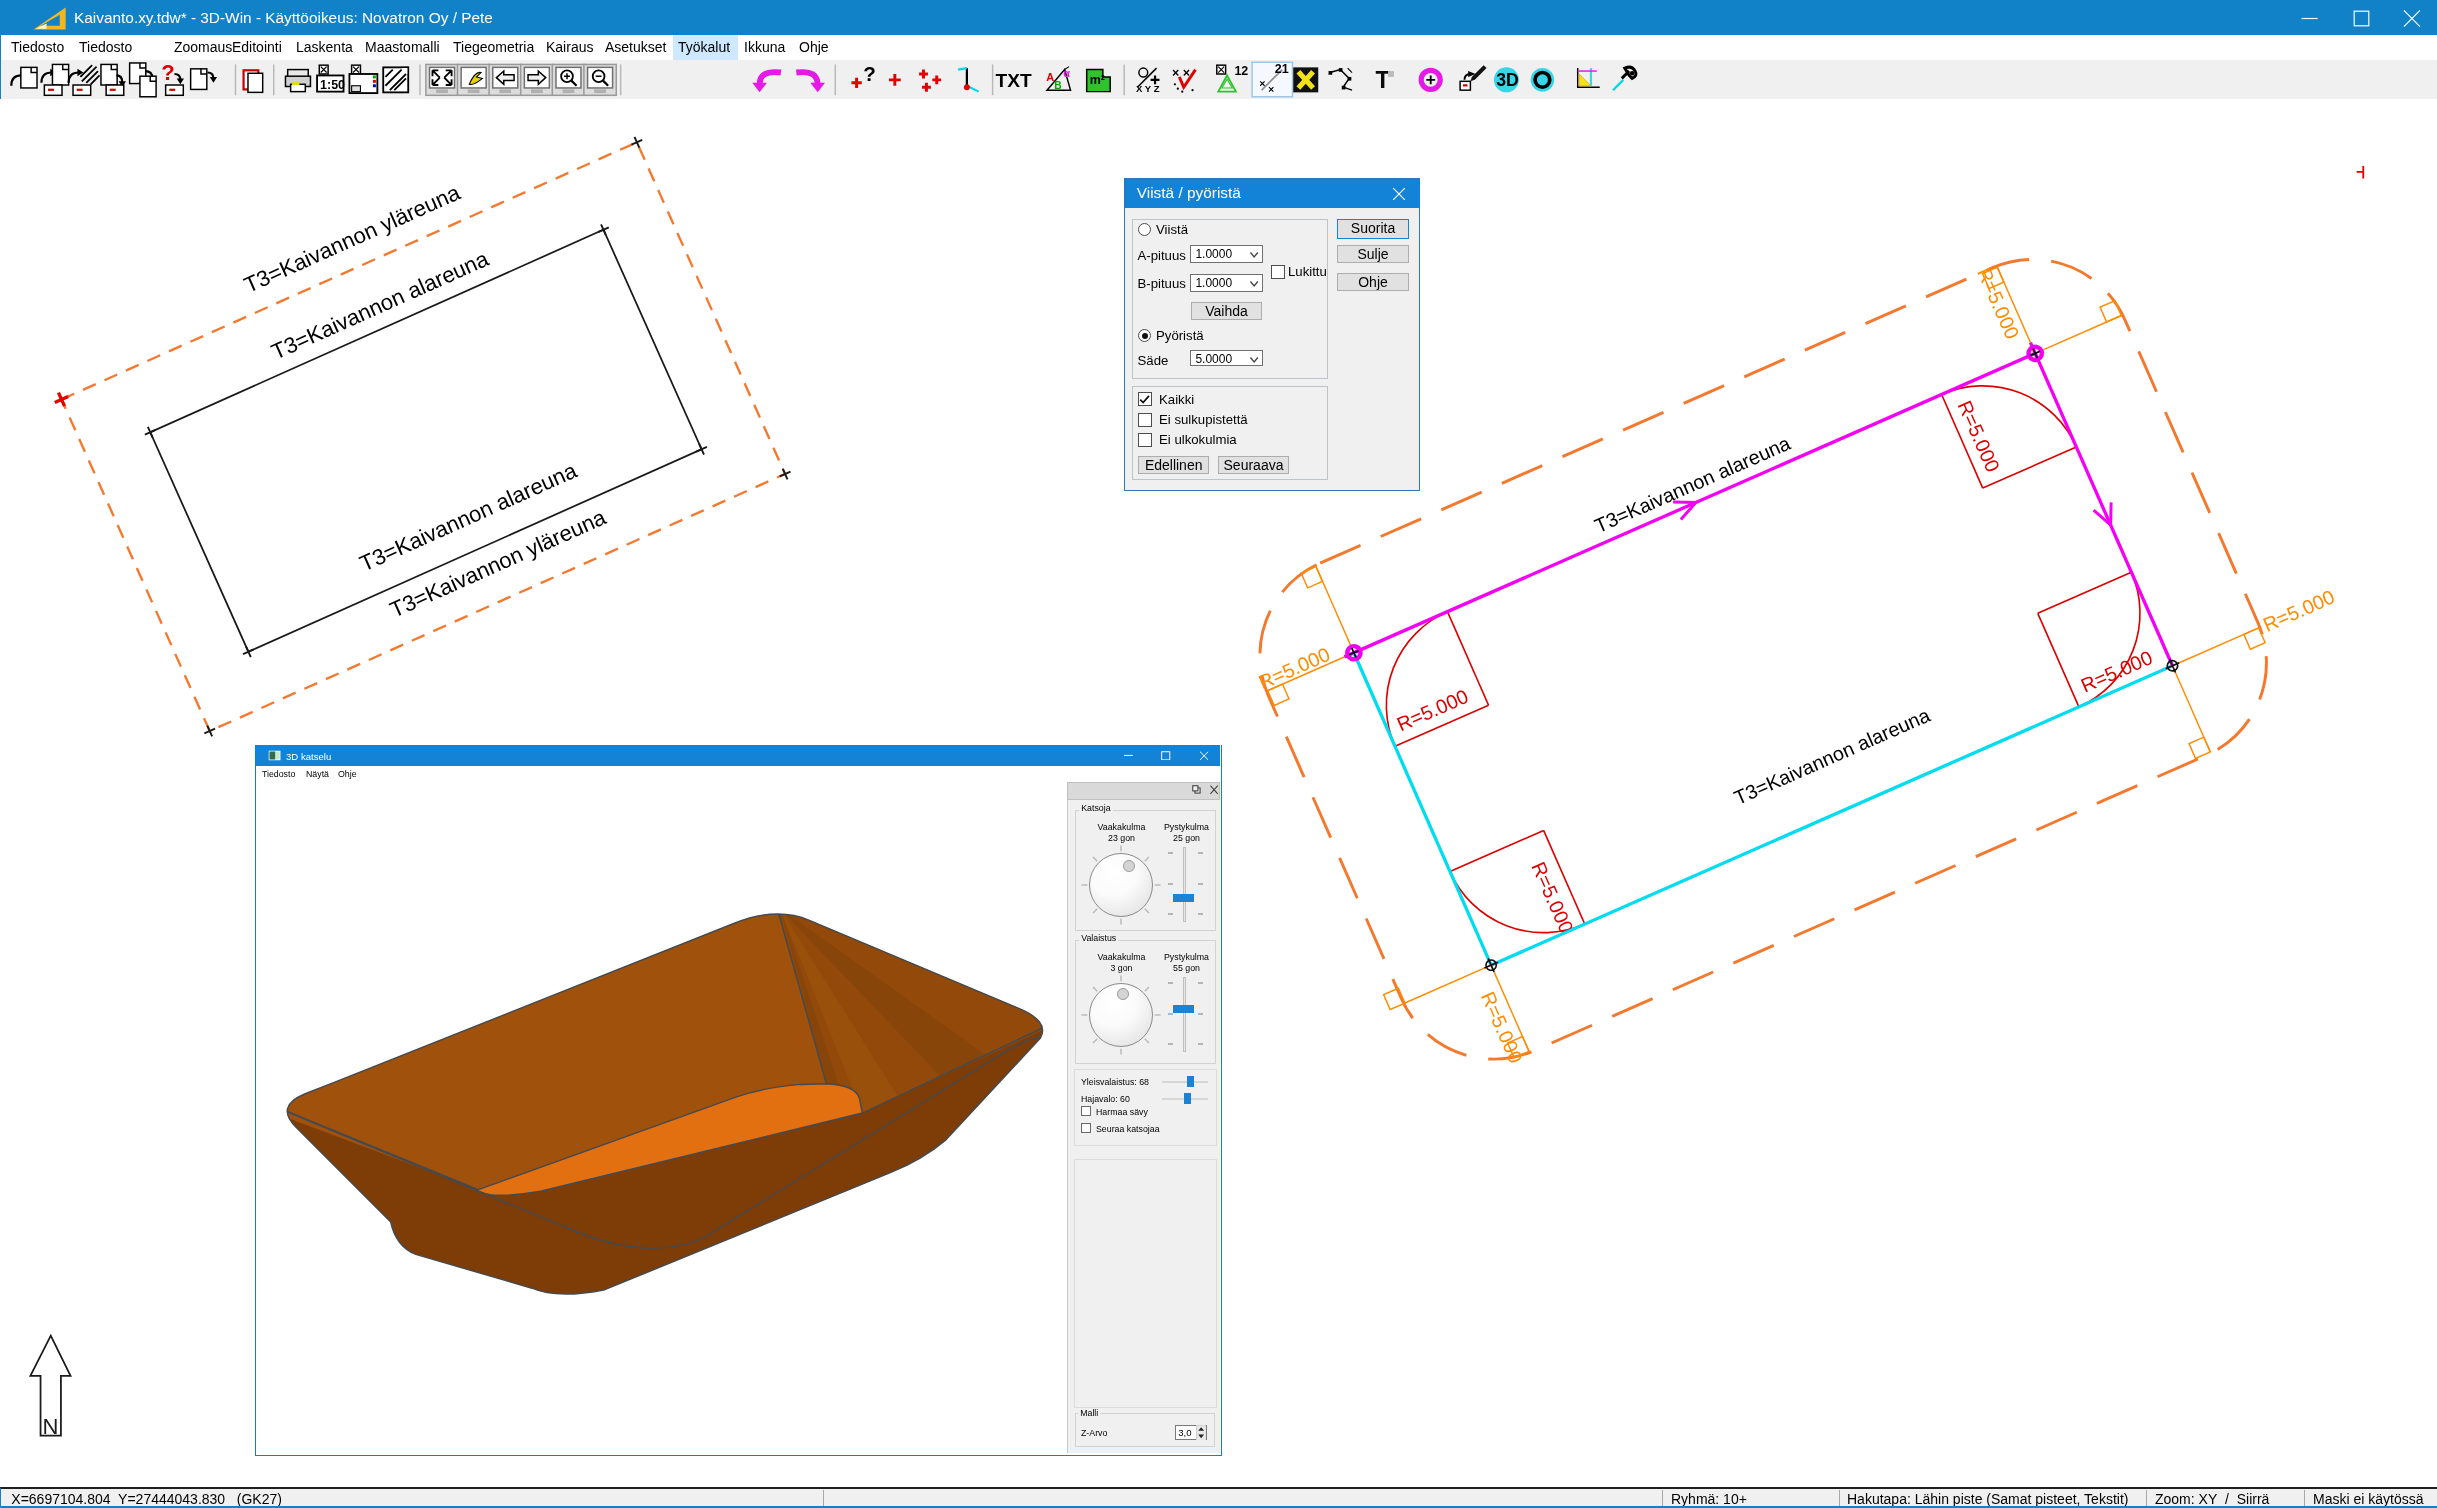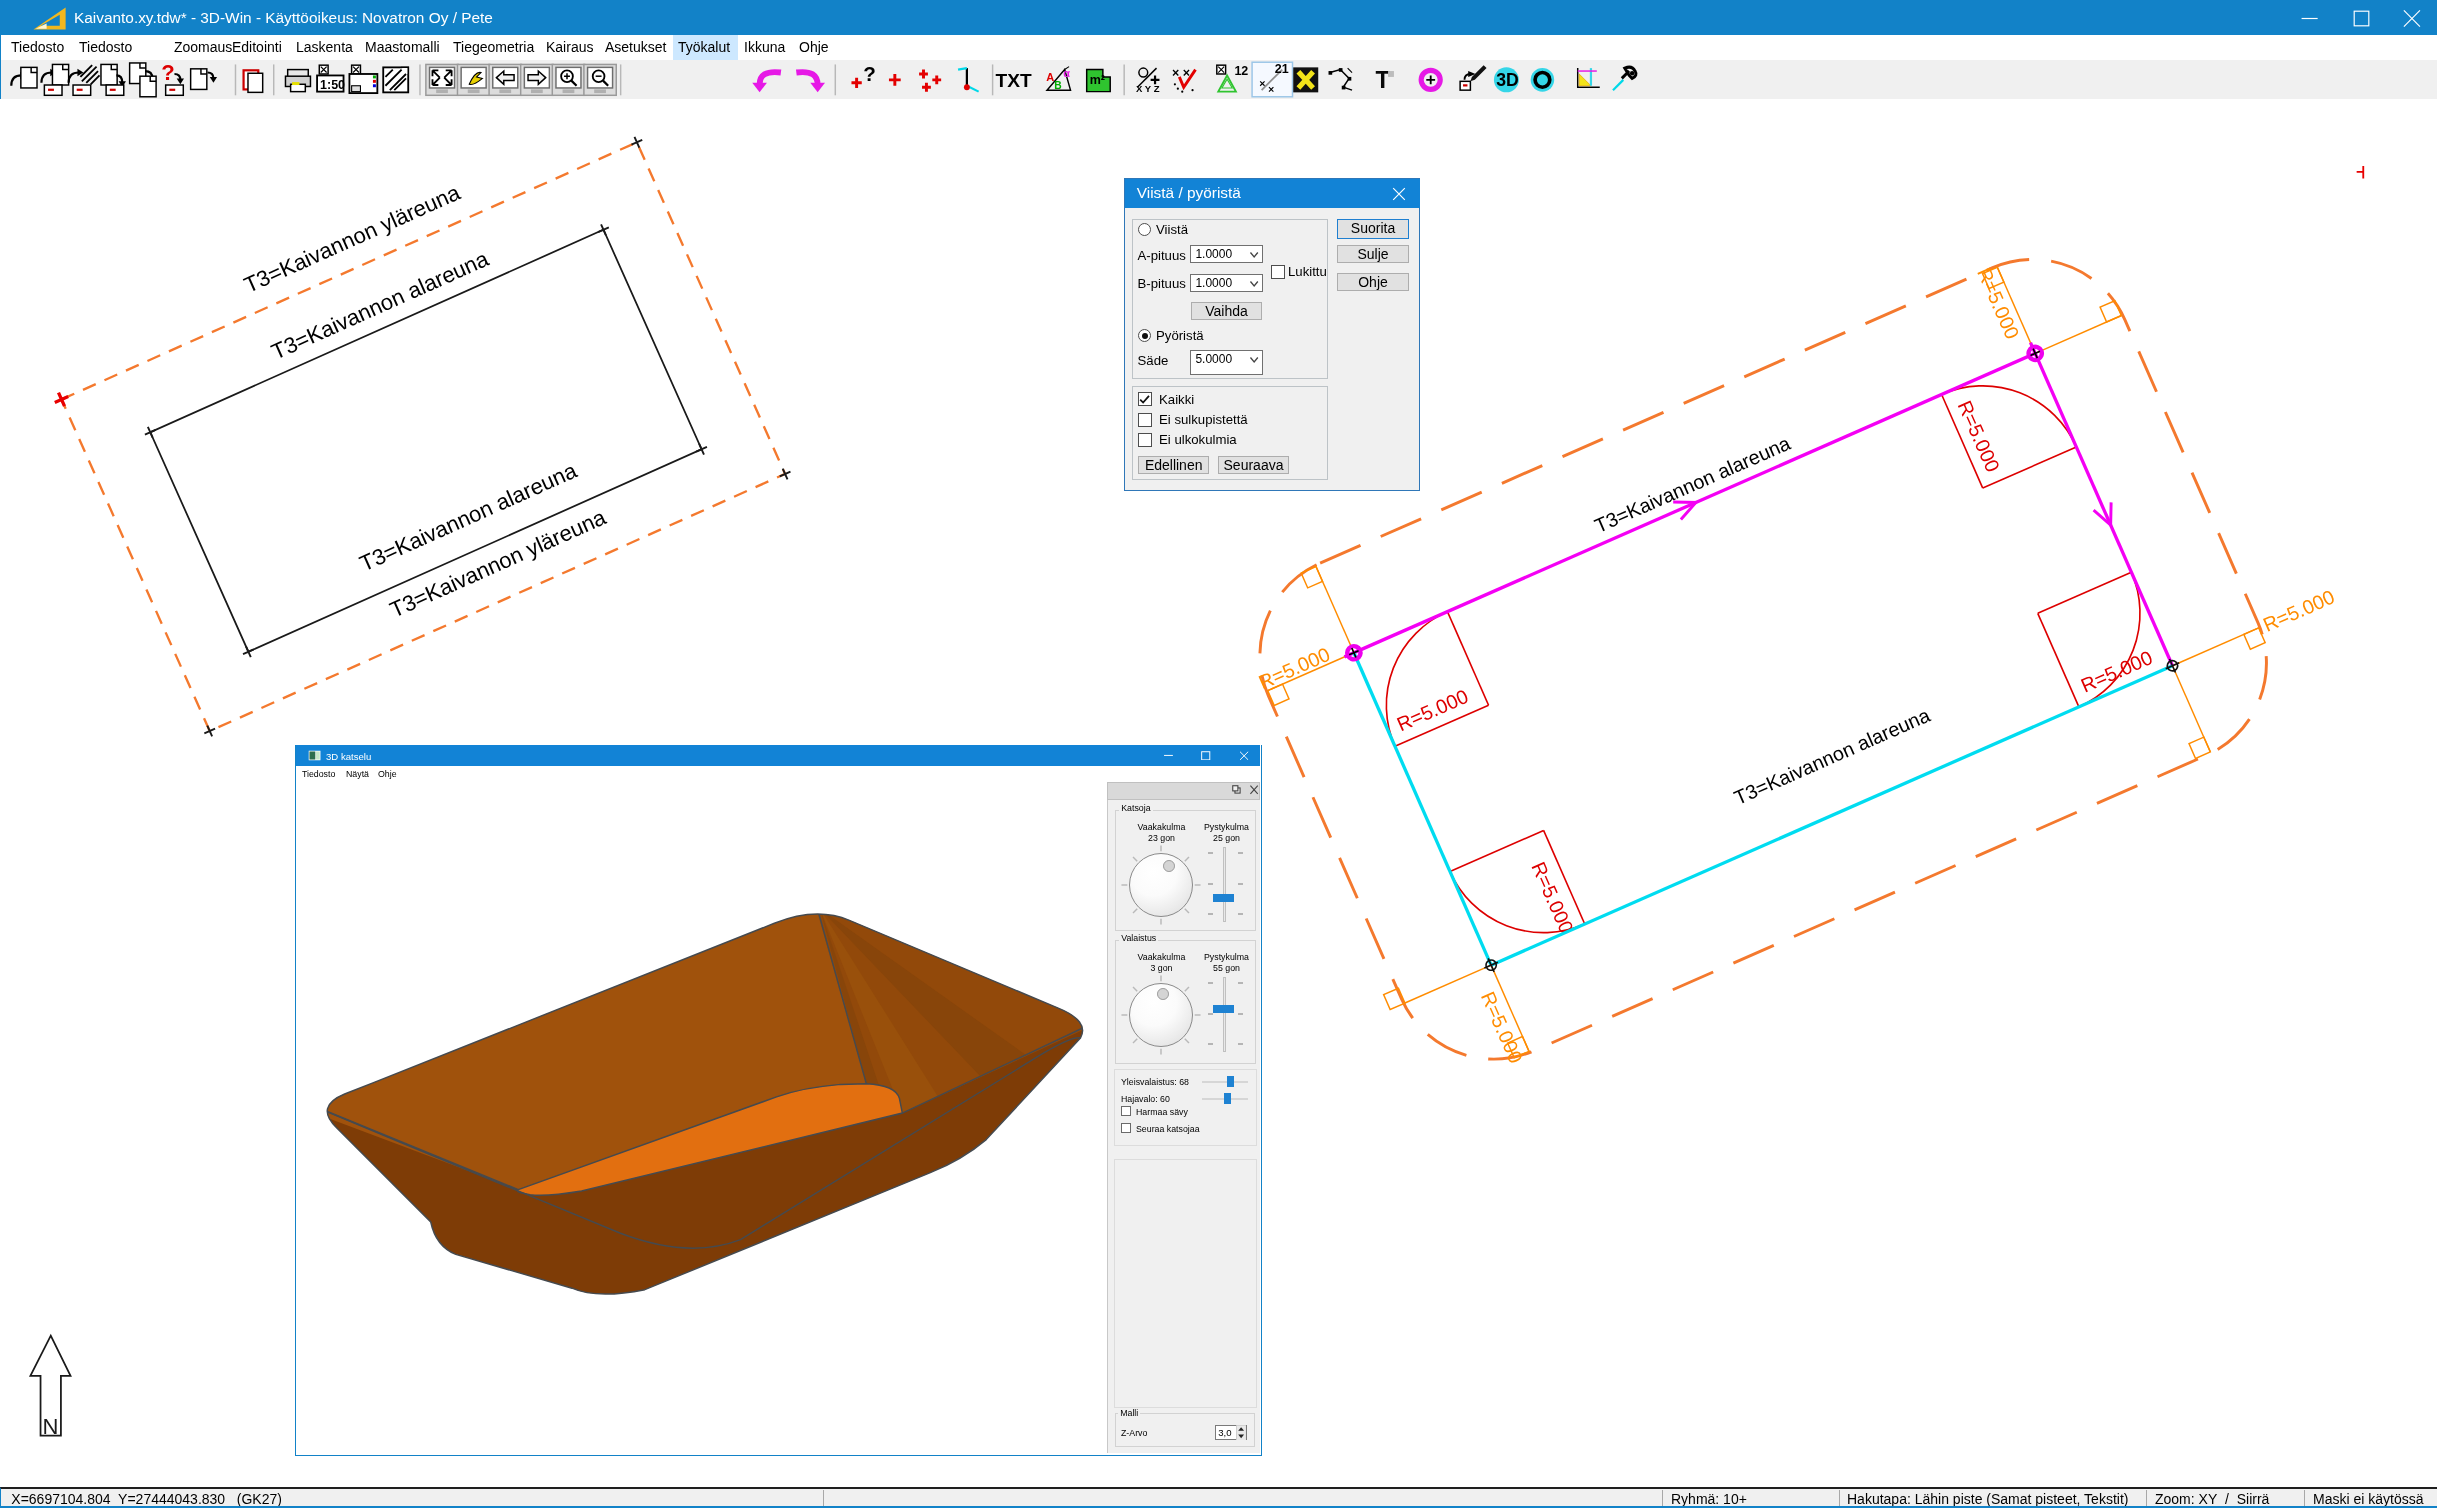--- a/index.html
+++ b/index.html
@@ -17,21 +17,21 @@
 .ssep { position:absolute; top:0.7px; width:0.7px; height:18.4px; background:#a8a8a8; }
 .stext { position:absolute; top:1.5px; font-size:14px; color:#000; white-space:nowrap; }
 #dialog { left:1124px; top:178px; width:296px; height:313px; background:#f0f0f0; border:0.7px solid #2f77b8; z-index:30; }
 #dlgtitle { left:0; top:0; width:295px; height:29px; background:#1283d6; }
 .grpbox { position:absolute; border:0.7px solid #bdc3c7; }
 .dlglabel { position:absolute; font-size:13.2px; color:#000; white-space:nowrap; }
 .combo { position:absolute; background:#fff; border:0.7px solid #707070; font-size:12px; }
 .btn { position:absolute; background:#e1e1e1; border:0.7px solid #adadad; font-size:14px; text-align:center; color:#000; }
 .radio { position:absolute; width:13.2px; height:13.2px; border:0.7px solid #4d4d4d; border-radius:50%; background:#fff; }
 .checkbox { position:absolute; width:14px; height:14px; border:0.7px solid #4d4d4d; background:#fff; }
-#win3d { left:255px; top:745px; width:967px; height:711px; background:#fff; border:1.5px solid #1282c8; border-top:none; z-index:20;margin-left:40px; }
+#win3d { left:255px; top:745px; width:967px; height:711px; background:#fff; border:1.5px solid #1282c8; border-top:none; z-index:20; }
 #w3title { left:0; top:0; width:964px; height:20.6px; background:#1283d6; }
 #w3menu { left:0; top:20.6px; width:964px; height:16px; background:#fff; }
 .w3m { position:absolute; font-size:8.8px; color:#000; }
 #w3panel { left:811px; top:37px; width:153px; height:671px; background:#f0f0f0; border-left:0.7px solid #c8c8c8; }
 .pgrp { position:absolute; border:0.7px solid #d2d2d2; }
 .pglabel { position:absolute; background:#f0f0f0; font-size:8.8px; padding:0 2.2px; }
 .ptext { position:absolute; font-size:8.8px; color:#000; white-space:nowrap; }
 .knob { position:absolute; width:64px; height:64px; border-radius:50%; border:0.7px solid #8a8a8a;
   background:radial-gradient(circle at 38% 30%, #ffffff 0%, #fbfbfb 40%, #e8e8e8 75%, #d8d8d8 100%); }
 .kdot { position:absolute; width:11.8px; height:11.8px; border-radius:50%; background:#d4d4d4; border:0.7px solid #9a9a9a; }
@@ -435,21 +435,21 @@
   <div class="dlglabel" style="left:12.5px;top:97px;">B-pituus</div>
   <div class="combo" style="left:65px;top:95px;width:73px;height:18.4px;line-height:17px;padding-left:4.4px;">1.0000</div>
   <svg class="abs" style="left:124px;top:101px;" width="10.3" height="7.4" viewBox="0 0 14 10">
         <path d="M2,2 L7,8 L12,2" stroke="#444" stroke-width="1.8" fill="none"></path>
       </svg>
   <div class="btn" style="left:66px;top:123px;width:71px;height:18.4px;line-height:17px;">Vaihda</div>
   <div class="radio" style="left:13.2px;top:150px;"></div>
   <div class="abs" style="left:17px;top:154px;width:5.9px;height:5.9px;border-radius:50%;background:#111;"></div>
   <div class="dlglabel" style="left:31px;top:149px;">Pyöristä</div>
   <div class="dlglabel" style="left:12.5px;top:174px;">Säde</div>
-  <div class="combo" style="left:65px;top:171px;width:73px;height:25px;line-height:17px;padding-left:4.4px;">5.0000</div>
+  <div class="combo" style="left:65px;top:171px;width:73px;height:16px;line-height:17px;padding-left:4.4px;">5.0000</div>
   <svg class="abs" style="left:124px;top:177px;" width="10.3" height="7.4" viewBox="0 0 14 10">
         <path d="M2,2 L7,8 L12,2" stroke="#444" stroke-width="1.8" fill="none"></path>
       </svg>
   <div class="checkbox" style="left:12.5px;top:213px;"></div>
   <svg class="abs" style="left:13.2px;top:214px;" width="13.2" height="13.2" viewBox="0 0 18 18">
         <path d="M3,9 L7,13 L15,4" stroke="#111" stroke-width="2.4" fill="none"></path>
       </svg>
   <div class="dlglabel" style="left:34px;top:213px;">Kaikki</div>
   <div class="checkbox" style="left:12.5px;top:234px;"></div>
   <div class="dlglabel" style="left:34px;top:233px;">Ei sulkupistettä</div>

